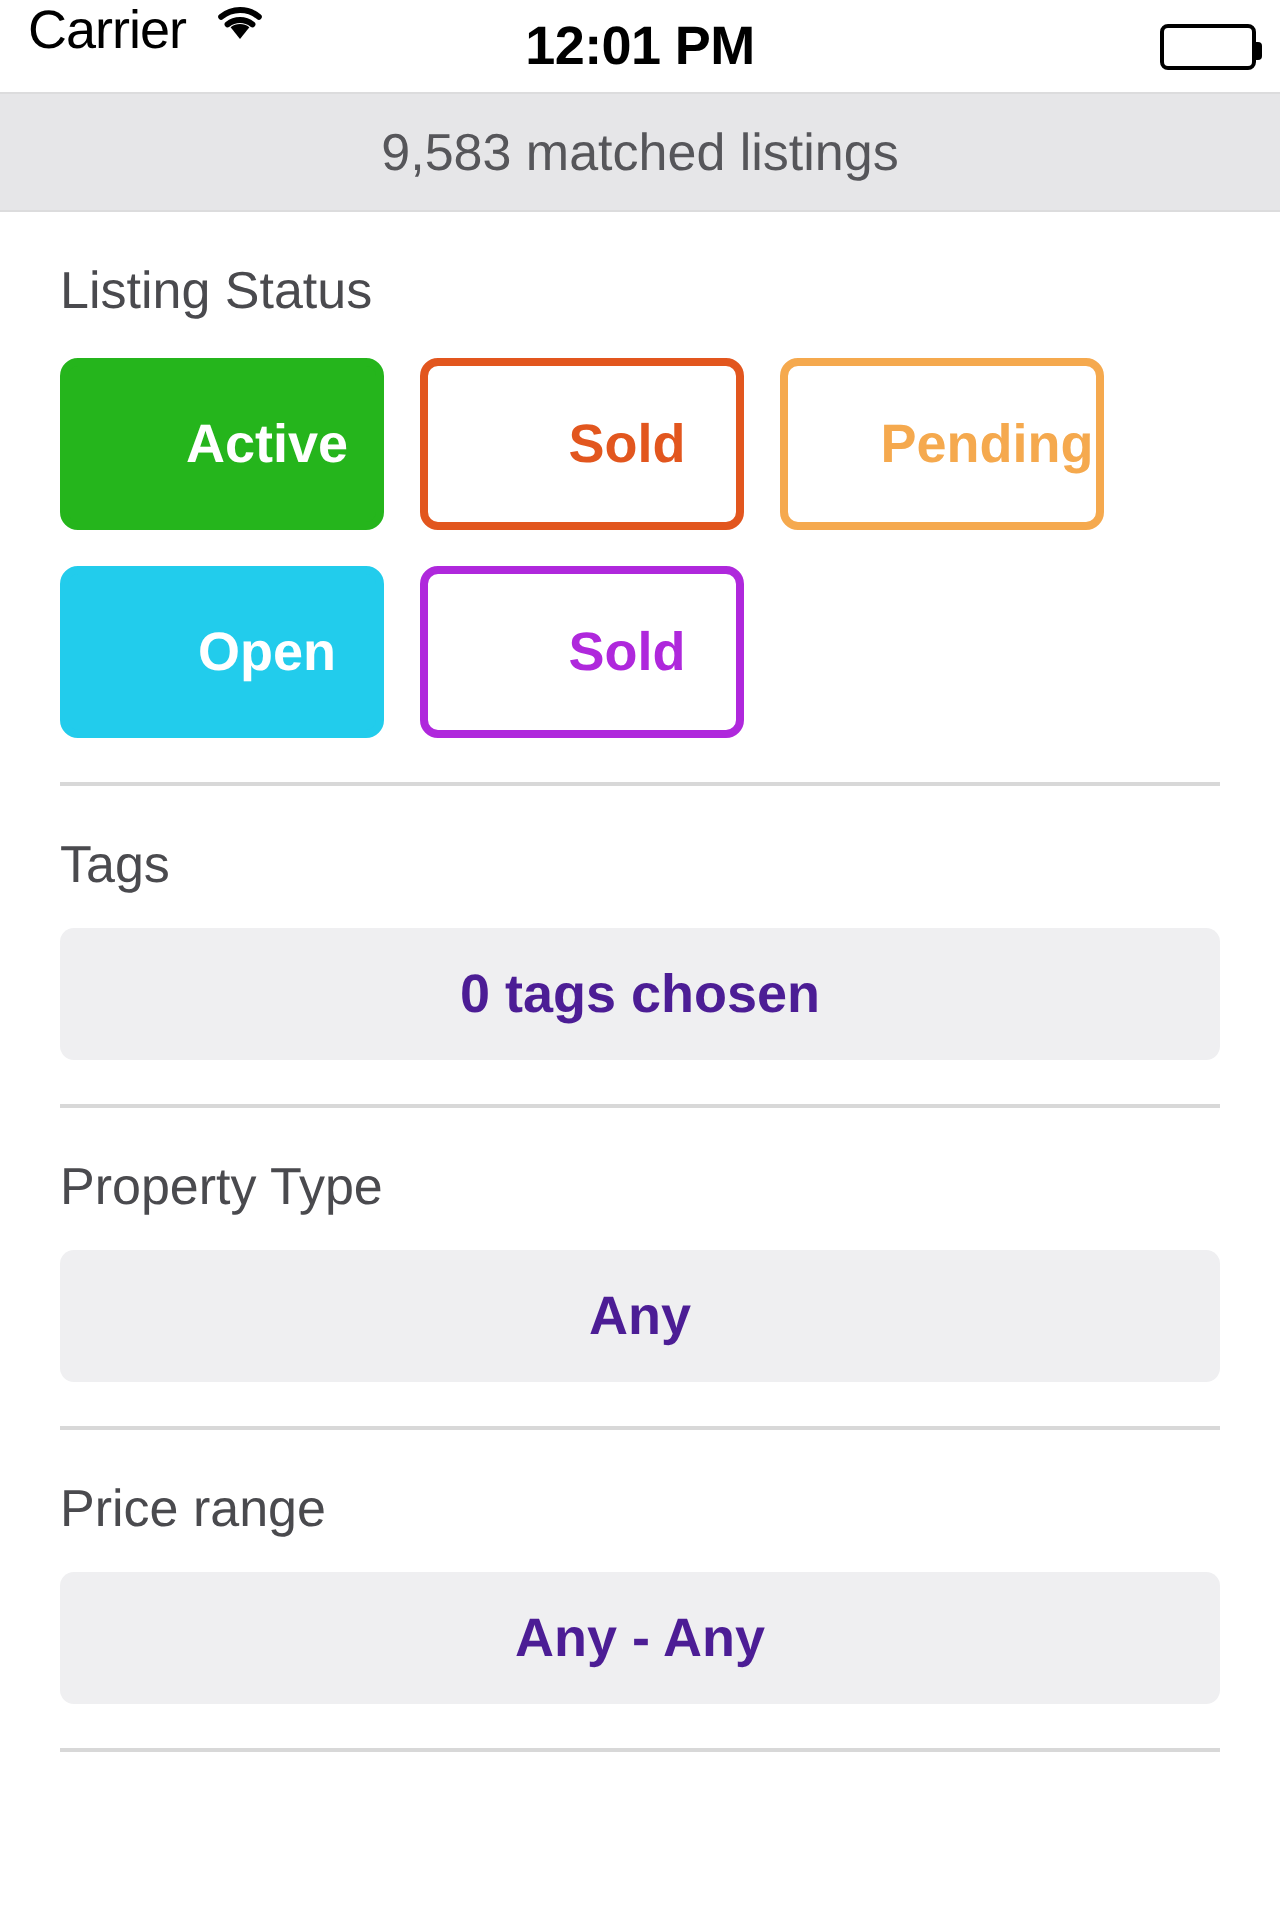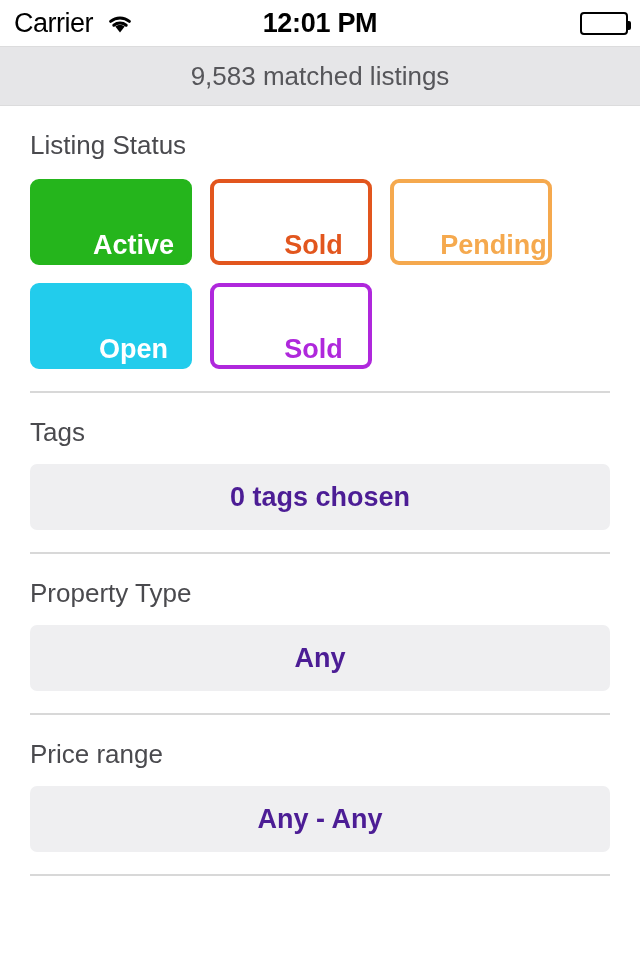--- a/index.html
+++ b/index.html
@@ -10,21 +10,21 @@
     overflow:hidden;
   }
   #screen { position:relative; width:640px; height:960px; background:#fff; }
 
   
   .statusbar{
     position:relative; height:46px; width:100%;
     display:flex; align-items:center;
   }
   .sb-left{ position:absolute; left:14px; top:0; height:46px;
-            display:flex; align-items:center; gap:13px; }
+            display:flex; align-items:flex-start; gap:13px; }
   .sb-carrier{ font-size:27px; color:#000; letter-spacing:-0.5px; }
   .sb-wifi{ width:28px; height:21px; position:relative; display:block; }
   .sb-time{ position:absolute; left:0; right:0; text-align:center;
             font-size:27px; font-weight:bold; color:#000; letter-spacing:-0.3px; }
   .sb-right{ position:absolute; right:12px; top:0; height:46px;
              display:flex; align-items:center; }
   .battery{ width:48px; height:23px; border:2px solid #000; border-radius:4px;
             position:relative; padding:2px; }
   .battery .fill{ width:100%; height:100%; background:#000; border-radius:1px; }
   .battery .nub{ position:absolute; right:-5px; top:7px; width:3px; height:9px;
@@ -50,21 +50,21 @@
   .content{ padding:0 30px; }
   .section{ padding-top:24px; }
   .sec-label{ font-size:26px; color:#4a4a4e; }
 
   .divider{ height:2px; background:#d8d8d8; margin-top:22px; }
 
   
   .chip-row{ display:flex; gap:18px; margin-top:18px; }
   .chip{
     width:162px; height:86px; border-radius:9px;
-    display:flex; align-items:flex-end; justify-content:center;
+    display:flex; align-items:center; justify-content:center;
     font-size:27px; font-weight:bold; border:4px solid transparent;
     background:#fff;
     padding-left:45px;
   }
   .chip.filled{ color:#ffffff; }
   .chip.outline{ background:#ffffff; }
 
   
   .field{
     margin-top:16px; height:66px; background:#efeff1; border-radius:7px;

